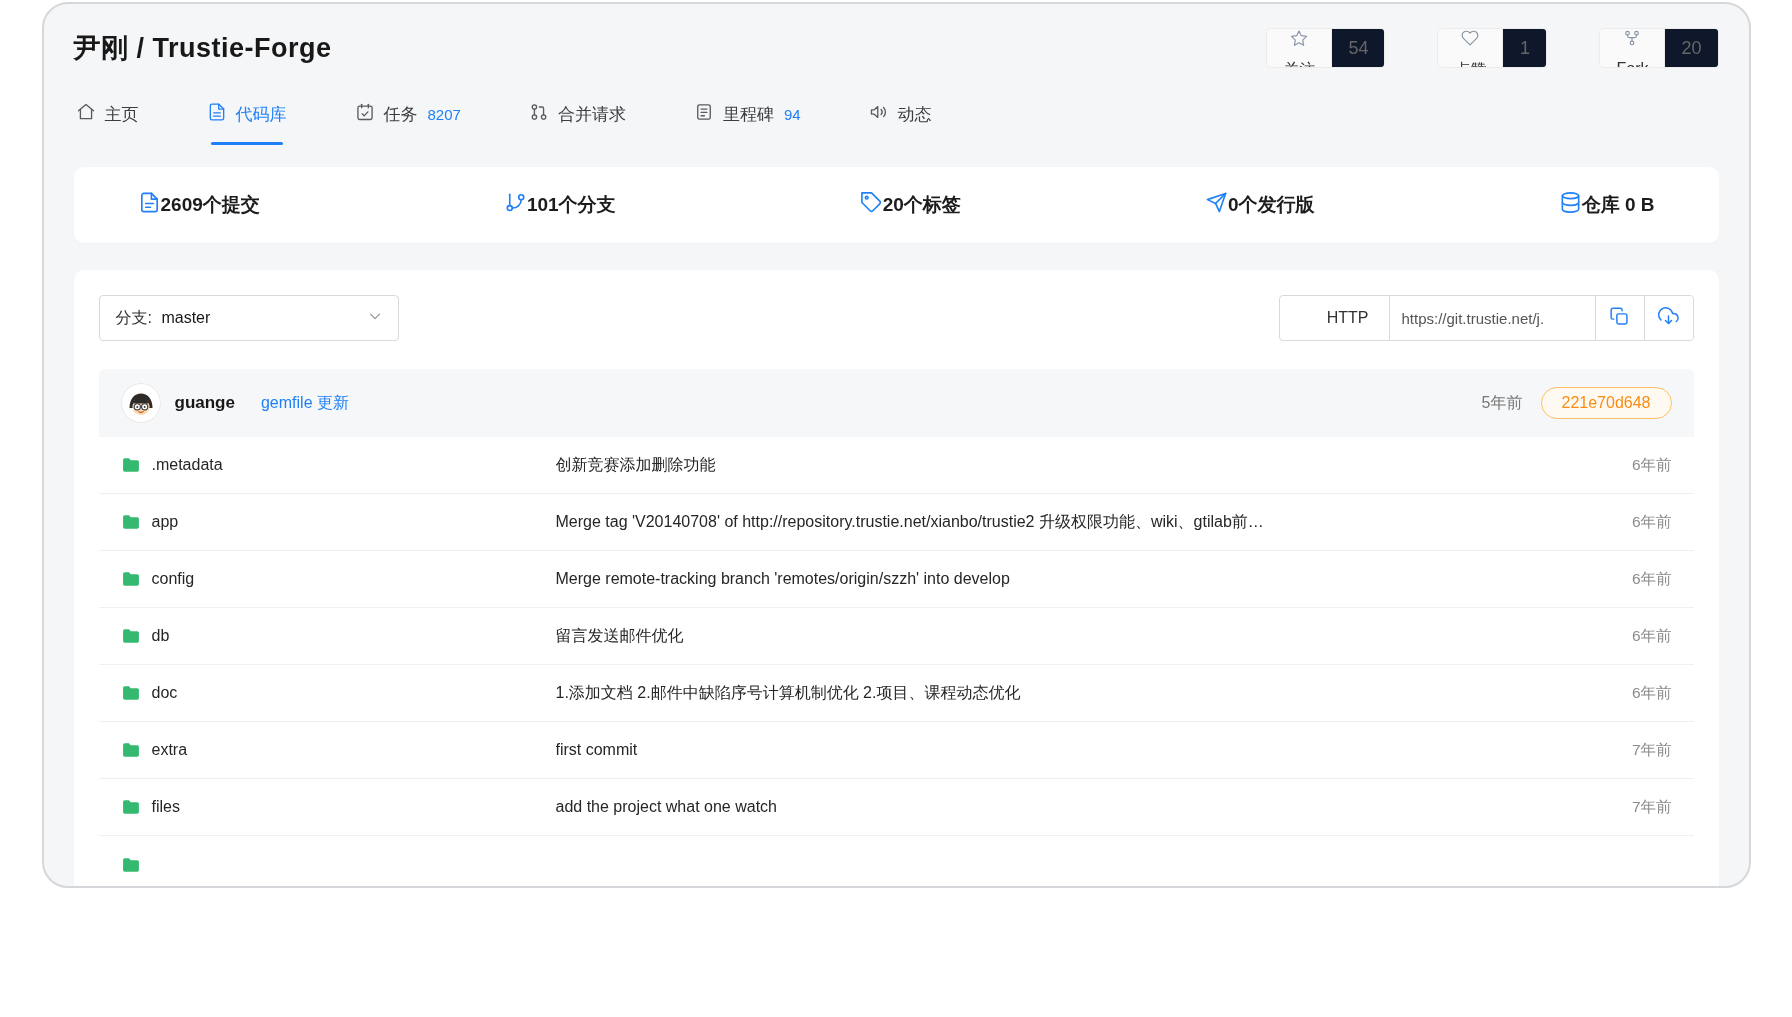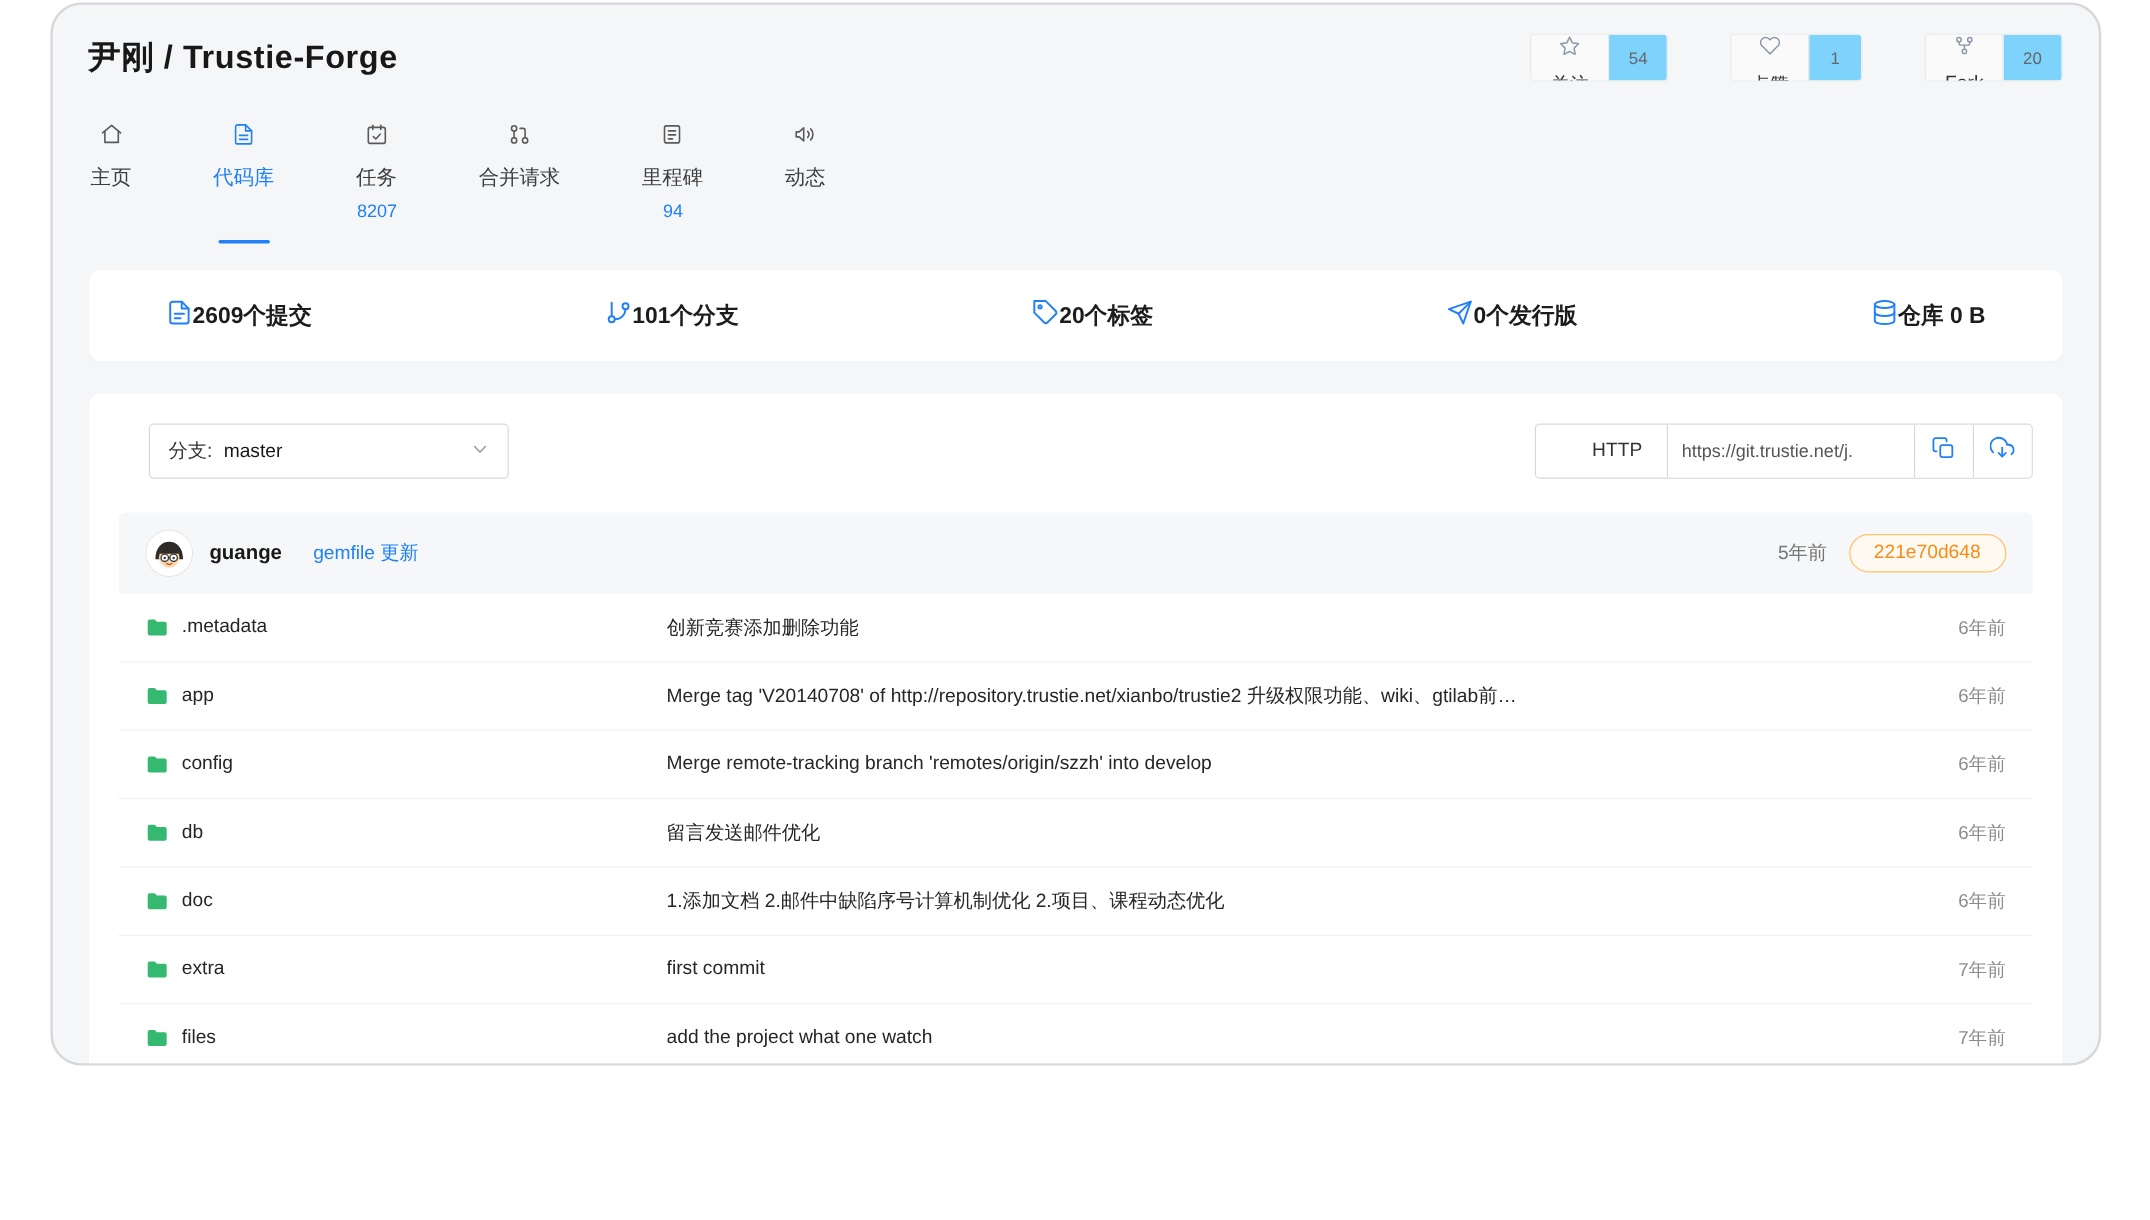--- a/index.html
+++ b/index.html
@@ -34,26 +34,26 @@
     padding:24px 30px 4px 30px;
   }
   .page-title{font-size:27px;font-weight:600;color:#181818;margin:0;letter-spacing:.5px;}
   .header-actions{display:flex;gap:52px;}
   .action-group{
     display:flex;align-items:stretch;border:1px solid #ebebeb;border-radius:4px;
     overflow:hidden;background:#fafafa;cursor:pointer;height:40px;
   }
   .action-main{display:flex;align-items:center;gap:9px;padding:0 16px;font-size:16px;color:#333;flex-direction:column;}
   .action-main svg{width:18px;height:18px;stroke:#8a97a8;fill:none;stroke-width:1.6;stroke-linecap:round;stroke-linejoin:round;}
-  .action-count{display:flex;align-items:center;padding:0 16px;background:#7dd3fc;border-left:1px solid #ebebeb;color:#666;font-size:14px;min-width:44px;justify-content:center;}
+  .action-count{display:flex;align-items:center;padding:0 16px;background:#0f172a;border-left:1px solid #ebebeb;color:#666;font-size:18px;min-width:44px;justify-content:center;}
   
   .tabs{display:flex;gap:64px;padding:18px 30px 0 30px;}
   .tab{
     position:relative;display:flex;align-items:center;gap:9px;
-    padding:12px 2px 18px 2px;font-size:17px;color:#3d3d3d;cursor:pointer;white-space:nowrap;flex-direction:column;
+    padding:12px 2px 18px 2px;font-size:17px;color:#3d3d3d;cursor:pointer;white-space:nowrap;
   }
   .tab svg{width:20px;height:20px;stroke:#5a5a5a;fill:none;stroke-width:1.6;stroke-linecap:round;stroke-linejoin:round;}
   .tab.active{color:var(--blue);font-weight:500;}
   .tab.active svg{stroke:var(--blue);}
   .tab.active::after{
     content:"";position:absolute;left:6px;right:6px;bottom:0;height:3px;background:var(--blue);border-radius:2px;
   }
   .tab .badge{color:var(--blue);font-size:15px;margin-left:1px;}
   
   .stats-card{
@@ -66,21 +66,21 @@
   
   .main-card{
     margin:27px 30px 0 30px;background:#fff;border-radius:10px;
     padding:25px 25px 0 25px;
     box-shadow:0 1px 2px rgba(0,0,0,0.02);
   }
   .toolbar{display:flex;align-items:center;justify-content:space-between;}
   .branch-select{
     width:300px;height:46px;border:1px solid var(--border);border-radius:4px;
     display:flex;align-items:center;justify-content:space-between;
-    padding:0 14px 0 16px;font-size:16px;color:#333;cursor:pointer;background:#fff;margin-left:25px;
+    padding:0 14px 0 16px;font-size:16px;color:#333;cursor:pointer;background:#fff;
   }
   .branch-select .chev svg{width:18px;height:18px;stroke:#999;fill:none;stroke-width:1.8;stroke-linecap:round;stroke-linejoin:round;}
   .branch-label{color:#333;}
   .branch-value{margin-left:5px;color:#181818;}
   .clone-group{display:flex;align-items:stretch;height:46px;border:1px solid var(--border);border-radius:4px;overflow:hidden;background:#fff;padding-left:27px;}
   .clone-protocol{display:flex;align-items:center;padding:0 20px;font-size:16px;color:#333;border-right:1px solid var(--border);cursor:pointer;}
   .clone-input{border:none;outline:none;width:205px;padding:0 12px;font-size:15px;color:#555;font-family:"Liberation Sans","DejaVu Sans",sans-serif;}
   .icon-btn{
     width:49px;display:flex;align-items:center;justify-content:center;cursor:pointer;color:var(--blue);
     border-left:1px solid var(--border);background:#fff;

